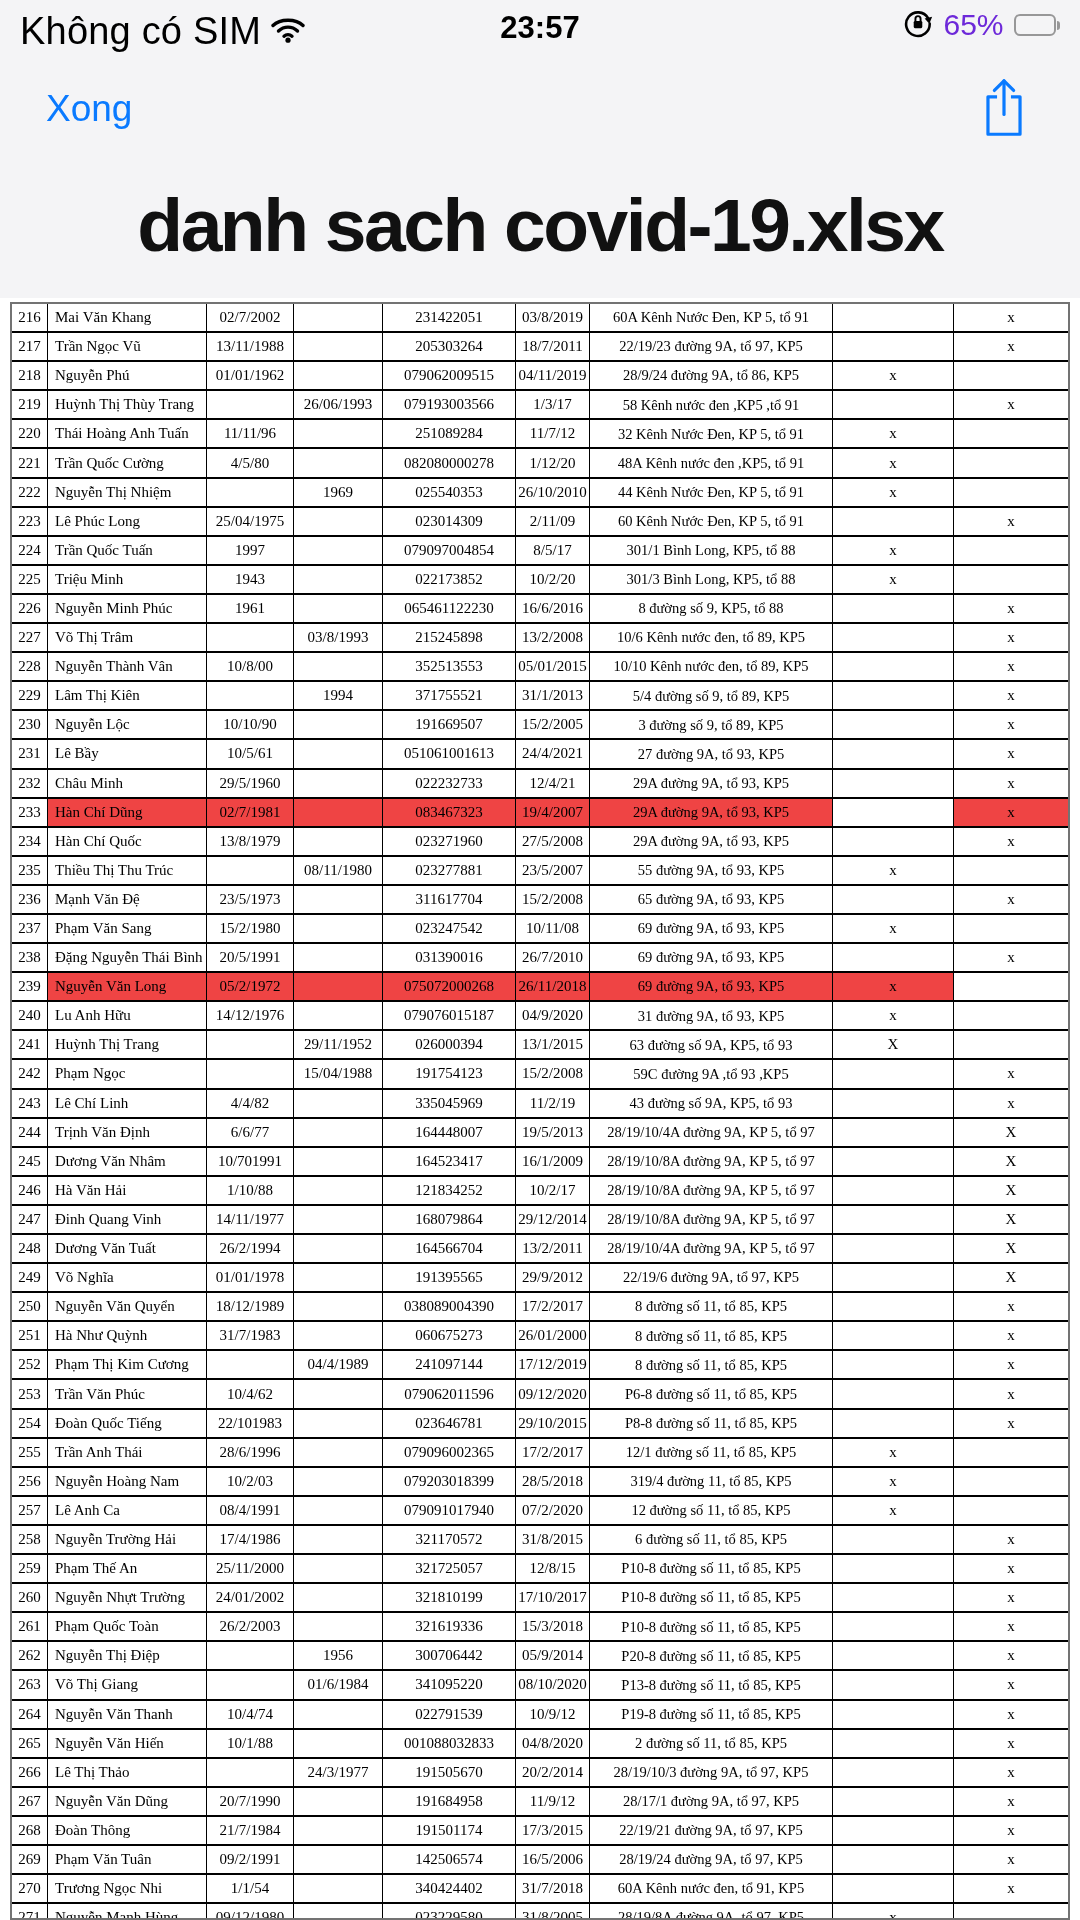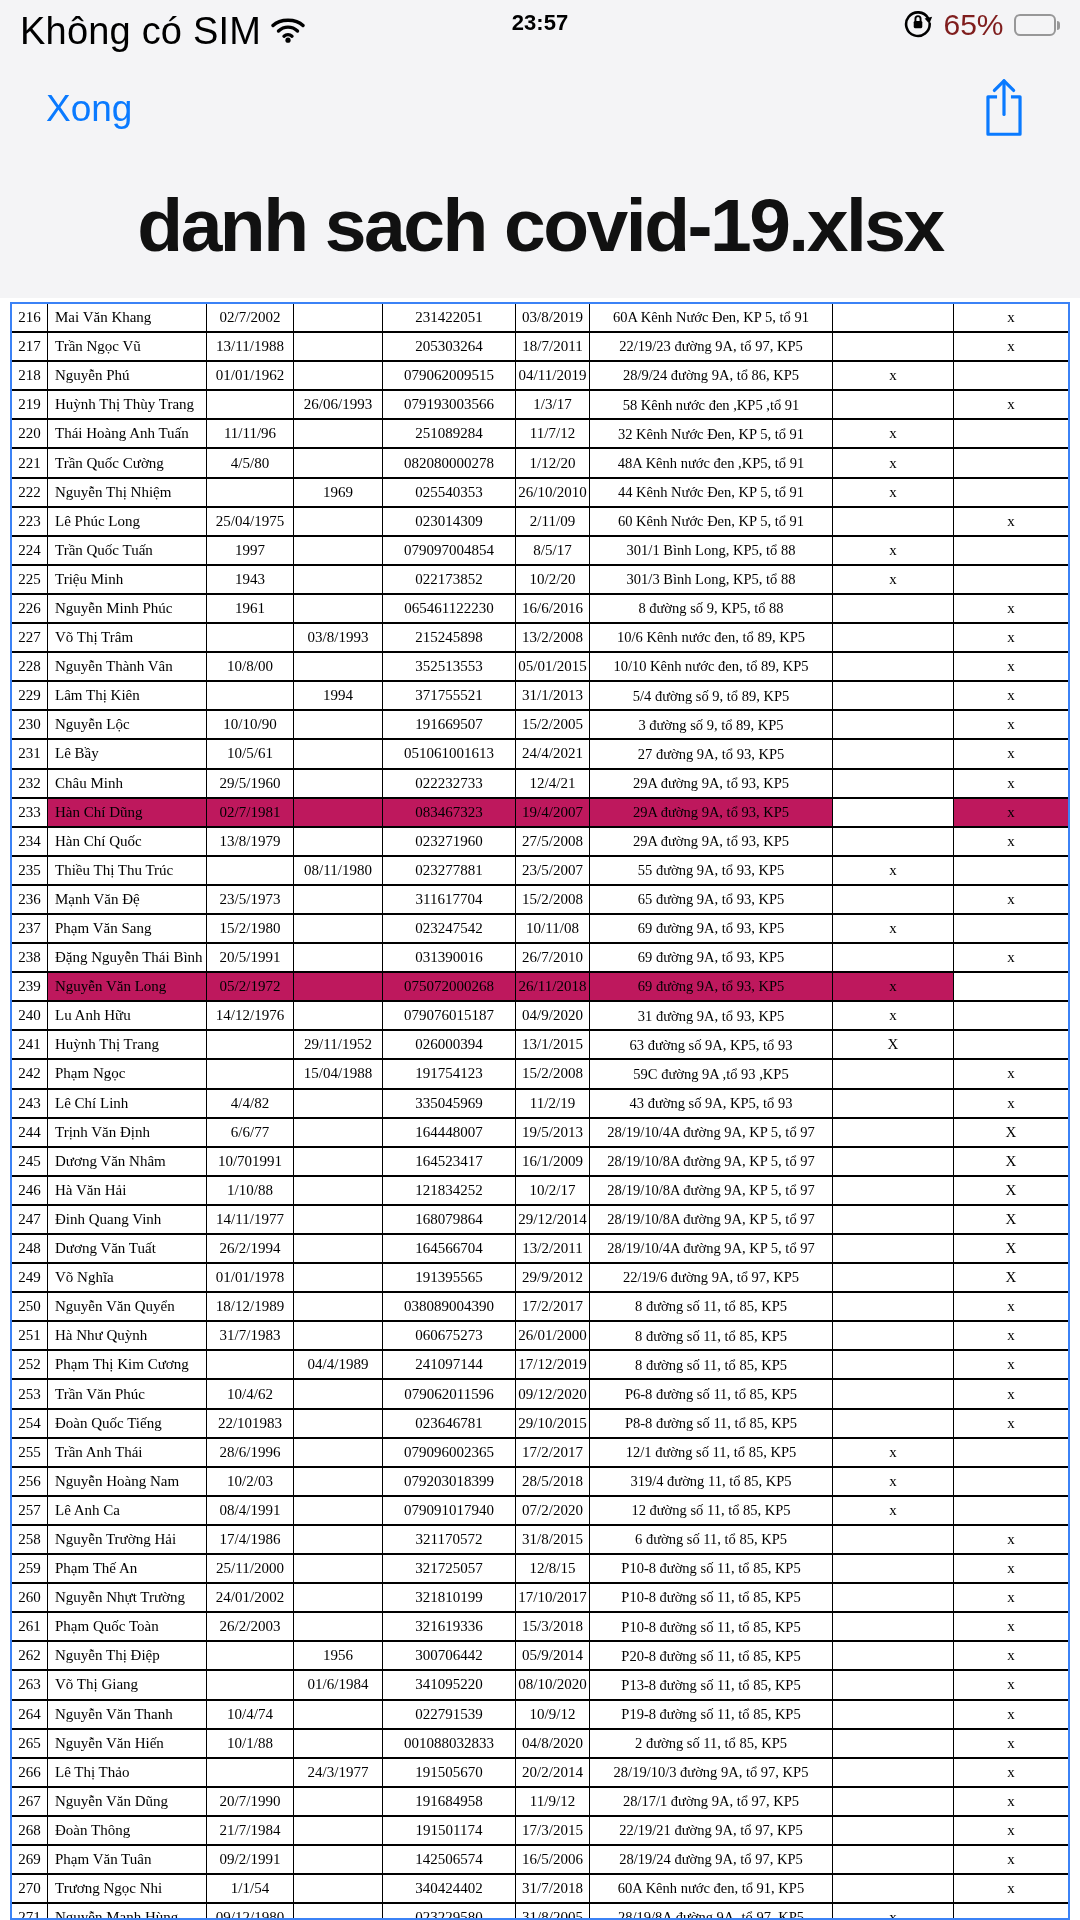--- a/index.html
+++ b/index.html
@@ -7,50 +7,50 @@
     width:1080px;height:1920px;position:relative;overflow:hidden;
     background:#ffffff;font-family:"Liberation Sans",sans-serif;
     -webkit-font-smoothing:antialiased;
   }
   
   .top-band{position:absolute;left:0;top:0;width:1080px;height:298px;background:#f4f4f6;}
   
   .statusbar{position:absolute;left:0;top:0;width:1080px;height:54px;}
   .sb-left{position:absolute;left:20px;top:10px;display:flex;align-items:center;gap:10px;}
   .sb-carrier{font-size:38px;color:#000;font-weight:400;letter-spacing:0.2px;}
-  .sb-time{position:absolute;left:0;right:0;top:10px;text-align:center;font-size:22px;font-weight:600;color:#000;}
+  .sb-time{position:absolute;left:0;right:0;top:10px;text-align:center;font-size:31px;font-weight:600;color:#000;}
   .sb-right{position:absolute;right:20px;top:8px;display:flex;align-items:center;gap:10px;}
-  .sb-batt-pct{font-size:30px;color:#7f1d1d;font-weight:400;}
+  .sb-batt-pct{font-size:30px;color:#6d28d9;font-weight:400;}
   .battery{display:flex;align-items:center;}
   .batt-body{width:42px;height:22px;border:2px solid rgba(0,0,0,0.38);border-radius:6px;padding:2px;box-sizing:border-box;}
   .batt-fill{height:100%;width:65%;background:#000;border-radius:2.5px;}
   .batt-cap{width:3px;height:9px;background:rgba(0,0,0,0.38);border-radius:0 3px 3px 0;margin-left:1.5px;}
   
   .navbar{position:absolute;left:0;top:60px;width:1080px;height:100px;}
   .done-btn{position:absolute;left:46px;top:28px;font-size:37px;color:#0a7aff;background:none;border:none;padding:0;font-family:"Liberation Sans",sans-serif;}
   .share-btn{position:absolute;right:52px;top:16px;width:48px;height:62px;background:none;border:none;padding:0;}
   
   .doc-title{
     position:absolute;left:0;top:182px;width:1080px;text-align:center;
     font-size:75px;font-weight:700;letter-spacing:-2.5px;color:#111;
     white-space:nowrap;
   }
   
   .table-wrap{
     position:absolute;left:10px;top:302px;width:1060px;height:1618px;
-    box-sizing:border-box;border:2px solid #3b82f6;background:#fff;overflow:hidden;
+    box-sizing:border-box;border:2px solid #737373;background:#fff;overflow:hidden;
   }
   .trow{display:flex;height:29.1px;box-sizing:border-box;border-bottom:2px solid #000;}
   .tcell{
     box-sizing:border-box;border-right:1px solid #000;
     display:flex;align-items:center;justify-content:center;
     font-family:"Liberation Serif",serif;font-size:15px;color:#000;
     white-space:nowrap;overflow:hidden;line-height:1;
   }
-  .tcell.hl{background:#be185d;}
+  .tcell.hl{background:#ef4444;}
   .c0{width:36px;}
   .c1{width:159px;justify-content:flex-start;padding-left:7px;}
   .c2{width:87px;}
   .c3{width:89px;}
   .c4{width:133px;}
   .c5{width:74px;}
   .c6{width:243px;font-size:14.5px;}
   .c7{width:121px;}
   .c8{flex:1;border-right:none;}
 </style>

